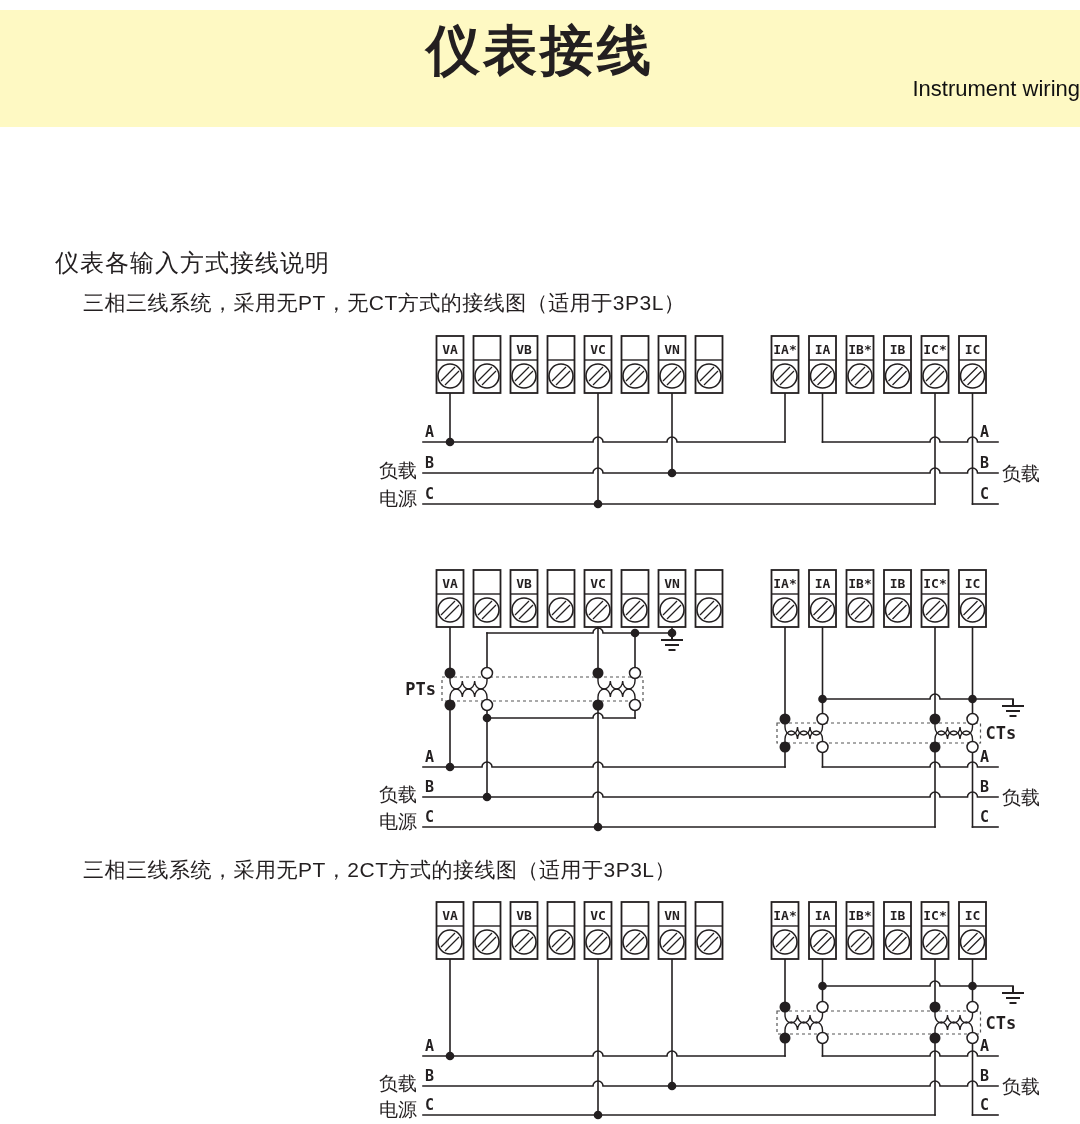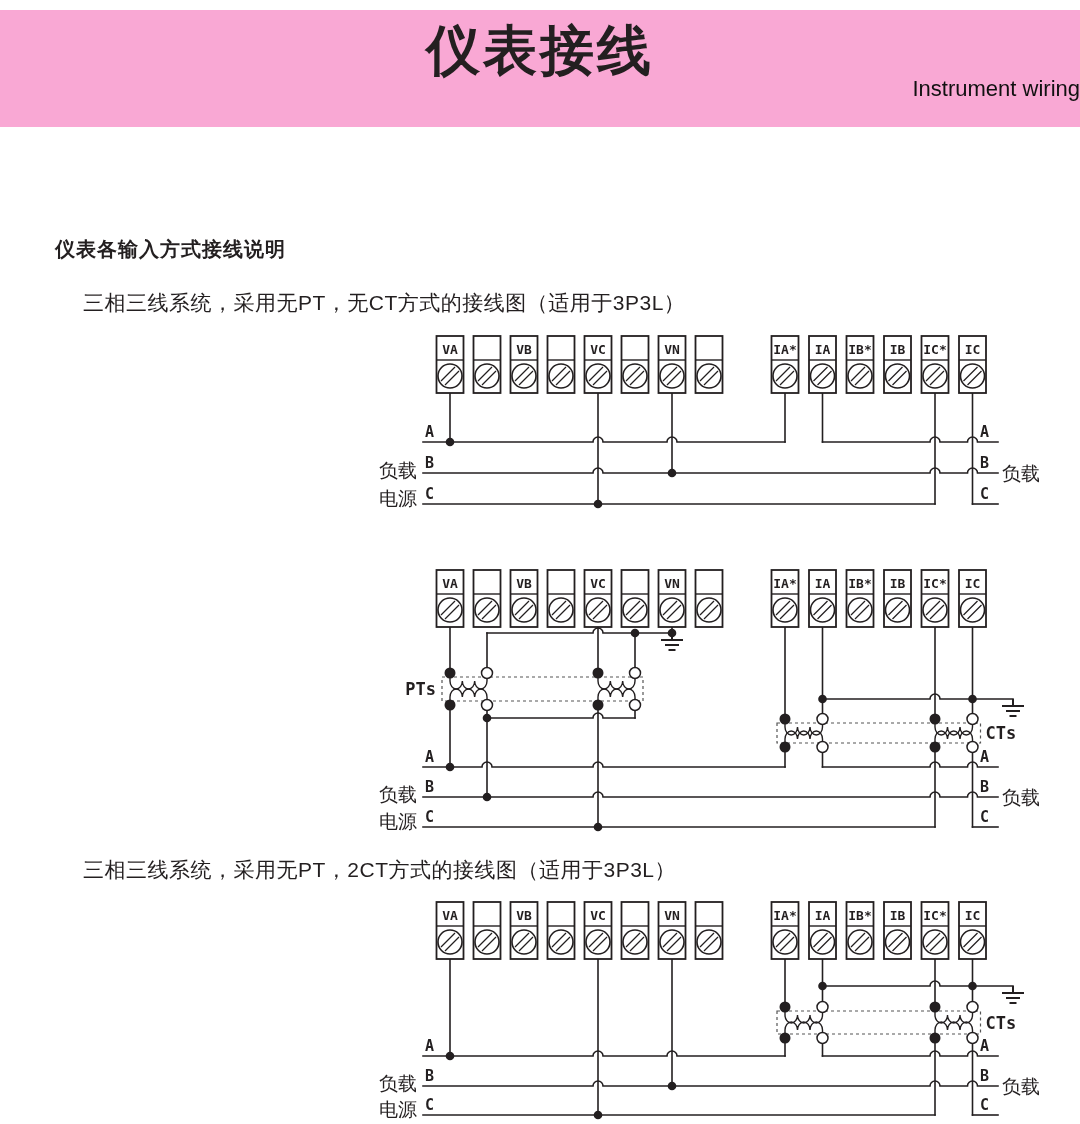--- a/index.html
+++ b/index.html
@@ -3,21 +3,21 @@
 <meta charset="utf-8">
 <style>
   html,body{margin:0;padding:0;background:#fff;}
   .page{position:relative;width:1080px;height:1124px;background:#fff;color:#231f20;
         font-family:"Liberation Sans","DejaVu Sans",sans-serif;overflow:hidden;}
   .band{position:absolute;left:0;top:10px;width:1080px;height:117px;background:#d0cfd0;}
   .band .title{margin:0;padding-top:11px;text-align:center;font-weight:bold;font-size:54px;
                letter-spacing:3px;line-height:1.1;font-family:"Liberation Sans","DejaVu Sans",sans-serif;}
   .band .subtitle{margin-top:-4px;text-align:right;font-size:22px;color:#111;
                font-family:"Liberation Sans","DejaVu Sans",sans-serif;}
-  .intro{position:absolute;left:55px;top:236px;font-size:20px;font-weight:bold;letter-spacing:1px;
+  .intro{position:absolute;left:55px;top:247px;font-size:24px;font-weight:normal;letter-spacing:1px;
          font-family:"Liberation Sans","DejaVu Sans",sans-serif;white-space:nowrap;}
   .dtitle{position:absolute;left:83px;font-size:21px;letter-spacing:.5px;white-space:nowrap;
           font-family:Liberation Sans, sans-serif;}
   .t1{top:289px}.t2{top:532px}.t3{top:856px}
   svg#wiring{position:absolute;left:0;top:0;}
   .wire{stroke:#231f20;stroke-width:1.6;fill:none;stroke-linecap:square;}
   .coil{stroke:#231f20;stroke-width:1.4;fill:none;}
   .dot{fill:#231f20;stroke:none;}
   .fmark{fill:#231f20;stroke:none;}
   .omark{fill:#ffffff;stroke:#231f20;stroke-width:1.5;}
@@ -29,21 +29,21 @@
   .gw{stroke:#231f20;stroke-width:2;}
   text.tlabel{font:bold 13px "DejaVu Sans Mono","Liberation Mono",monospace;fill:#231f20;}
   text.phase{font:bold 15px "DejaVu Sans Mono","Liberation Mono",monospace;fill:#231f20;}
   text.cjk{font:19px "Liberation Sans","DejaVu Sans",sans-serif;fill:#231f20;}
   text.tf{font:bold 17px "DejaVu Sans Mono","Liberation Mono",monospace;fill:#231f20;}
 </style>
 </head>
 <body>
 
 <div class="page">
-  <div class="band" style="background: #f9a8d4;">
+  <div class="band" style="background: #fef9c3;">
     <div class="title">仪表接线</div>
     <div class="subtitle">Instrument wiring</div>
   </div>
   <div class="intro">仪表各输入方式接线说明</div>
   <div class="dtitle t1">三相三线系统，采用无PT，无CT方式的接线图（适用于3P3L）</div>
   <div class="dtitle t3">三相三线系统，采用无PT，2CT方式的接线图（适用于3P3L）</div>
   <svg id="wiring" width="1080" height="1124" viewBox="0 0 1080 1124">
       <g>
         <path d="M423 442L593 442A5 5 0 0 1 603 442L667 442A5 5 0 0 1 677 442L785 442" class="wire"></path>
         <path d="M822.5 442L930 442A5 5 0 0 1 940 442L967.5 442A5 5 0 0 1 977.5 442L998 442" class="wire"></path>

